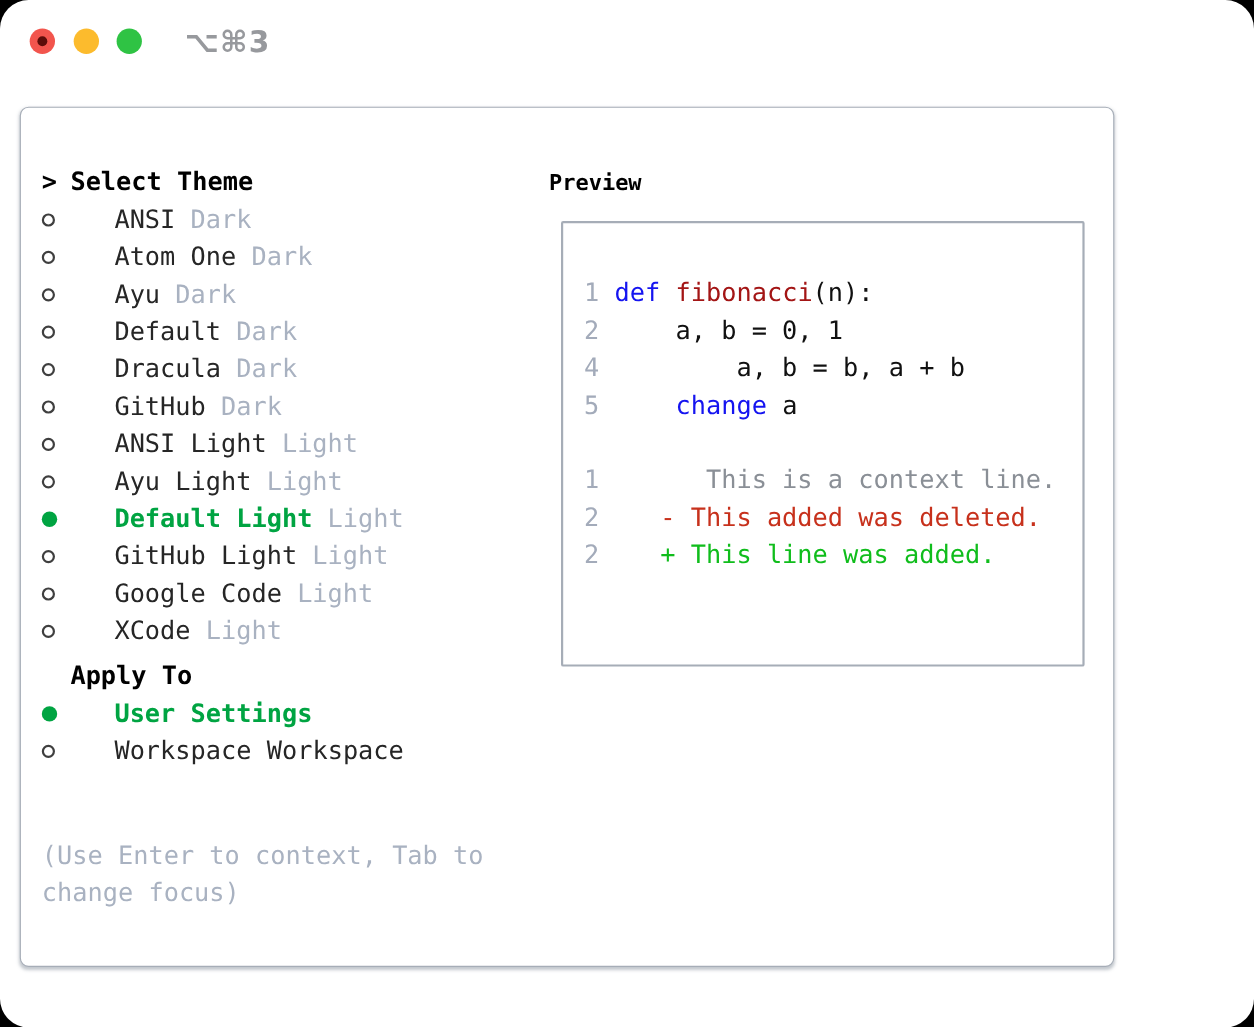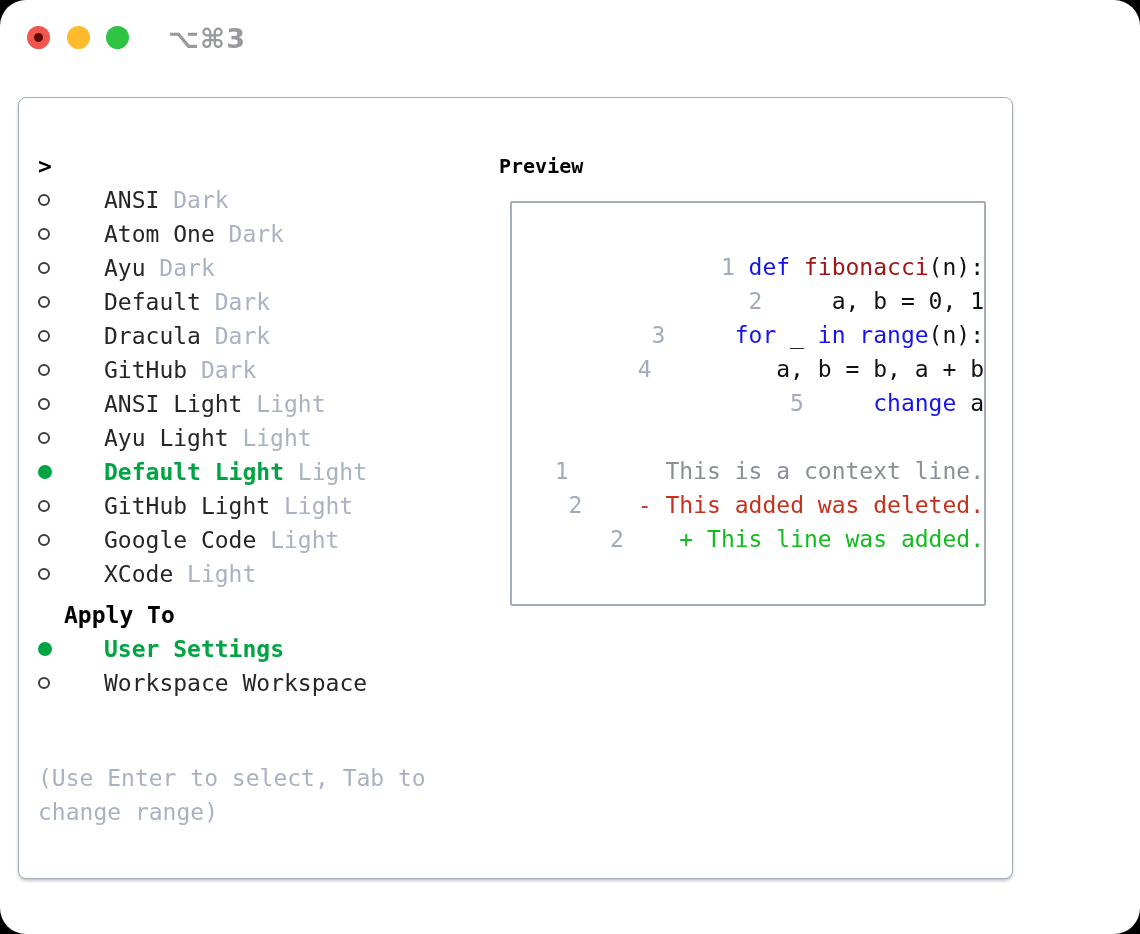--- a/index.html
+++ b/index.html
@@ -51,21 +51,21 @@
     font-size:23px; line-height:34px; color:var(--muted);
   }
   
   .preview-title{position:absolute; left:480px; top:51px; height:34px;
     font-size:20px; line-height:34px; font-weight:bold; color:var(--heading);}
   .preview-box{
     position:absolute; left:491px; top:103px; width:476px; height:405px;
     border:2px solid var(--border); border-radius:2px; box-sizing:border-box;
     background:#fff; overflow:hidden;
   }
-  .code{padding:47px 0 0 19px;text-align:right;}
+  .code{padding:47px 0 0 19px;}
   .code-line{white-space:pre; font-size:23px; line-height:34px; min-height:34px;}
   .tok-ln{color:var(--linenum);}
   .tok-pl{color:#111111;}
   .tok-kw{color:var(--kw);}
   .tok-fn{color:var(--fn);}
   .tok-ctx{color:var(--ctx);}
   .tok-del{color:var(--del);}
   .tok-add{color:var(--add);}
 </style>
 </head>
@@ -78,20 +78,21 @@
     <div class="tl tl-yellow"></div>
     <div class="tl tl-green"></div>
     <div class="shortcut">⌥⌘3</div>
   </div>
 
   <div class="panel">
 
     <div class="theme-list">
       <div class="row">
         <span class="slot"><span class="prompt">&gt;</span></span>
+        <span class="section-title">Select Theme</span>
       </div>
 
     <div class="row"><span class="slot"><span class="bullet"></span></span><span class="name">ANSI</span><span class="variant">Dark</span></div>
         <div class="row"><span class="slot"><span class="bullet"></span></span><span class="name">Atom One</span><span class="variant">Dark</span></div>
         <div class="row"><span class="slot"><span class="bullet"></span></span><span class="name">Ayu</span><span class="variant">Dark</span></div>
         <div class="row"><span class="slot"><span class="bullet"></span></span><span class="name">Default</span><span class="variant">Dark</span></div>
         <div class="row"><span class="slot"><span class="bullet"></span></span><span class="name">Dracula</span><span class="variant">Dark</span></div>
         <div class="row"><span class="slot"><span class="bullet"></span></span><span class="name">GitHub</span><span class="variant">Dark</span></div>
         <div class="row"><span class="slot"><span class="bullet"></span></span><span class="name">ANSI Light</span><span class="variant">Light</span></div>
         <div class="row"><span class="slot"><span class="bullet"></span></span><span class="name">Ayu Light</span><span class="variant">Light</span></div>
@@ -104,30 +105,29 @@
     <div class="apply-list">
       <div class="row">
         <span class="slot"></span>
         <span class="section-title">Apply To</span>
       </div>
 
     <div class="row"><span class="slot"><span class="bullet selected"></span></span><span class="name sel">User Settings</span></div>
         <div class="row"><span class="slot"><span class="bullet"></span></span><span class="name">Workspace Workspace</span></div>
       </div>
 
-    <div class="hint">(Use Enter to select, Tab to change range)</div>
+    <div class="hint">(Use Enter to context, Tab to change focus)</div>
 
     <div class="preview-title">Preview</div>
 
     <div class="preview-box">
       <div class="code">
 
       <div class="code-line"><span class="tok-ln">1 </span><span class="tok-kw">def</span><span class="tok-pl"> </span><span class="tok-fn">fibonacci</span><span class="tok-pl">(n):</span></div>
           <div class="code-line"><span class="tok-ln">2 </span><span class="tok-pl">    a, b = 0, 1</span></div>
-          <div class="code-line"><span class="tok-ln">3 </span><span class="tok-pl">    </span><span class="tok-kw">for</span><span class="tok-pl"> _ </span><span class="tok-kw">in</span><span class="tok-pl"> </span><span class="tok-kw">range</span><span class="tok-pl">(n):</span></div>
           <div class="code-line"><span class="tok-ln">4 </span><span class="tok-pl">        a, b = b, a + b</span></div>
           <div class="code-line"><span class="tok-ln">5 </span><span class="tok-pl">    </span><span class="tok-kw">change</span><span class="tok-pl"> a</span></div>
           <div class="code-line"><span class="tok-ln"></span></div>
           <div class="code-line"><span class="tok-ln">1 </span><span class="tok-ctx">      This is a context line.</span></div>
           <div class="code-line"><span class="tok-ln">2 </span><span class="tok-del">   - This added was deleted.</span></div>
           <div class="code-line"><span class="tok-ln">2 </span><span class="tok-add">   + This line was added.</span></div>
         </div>
     </div>
 
   </div>

